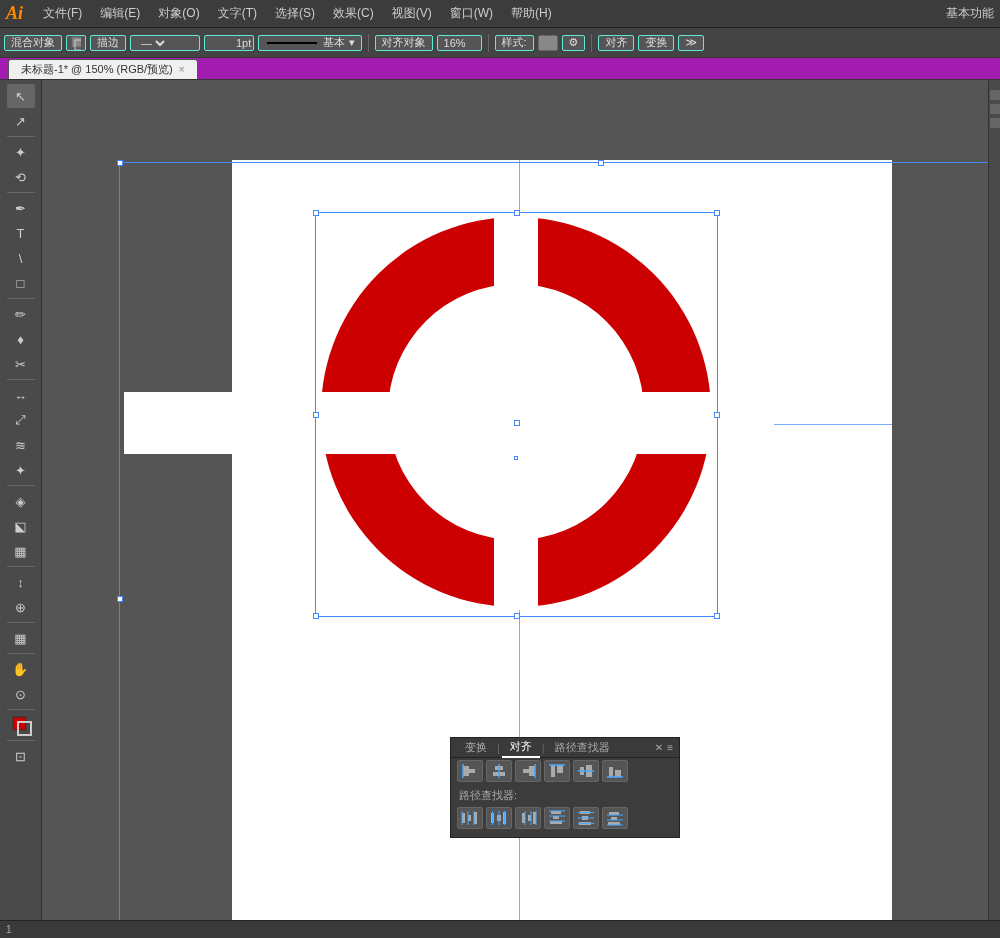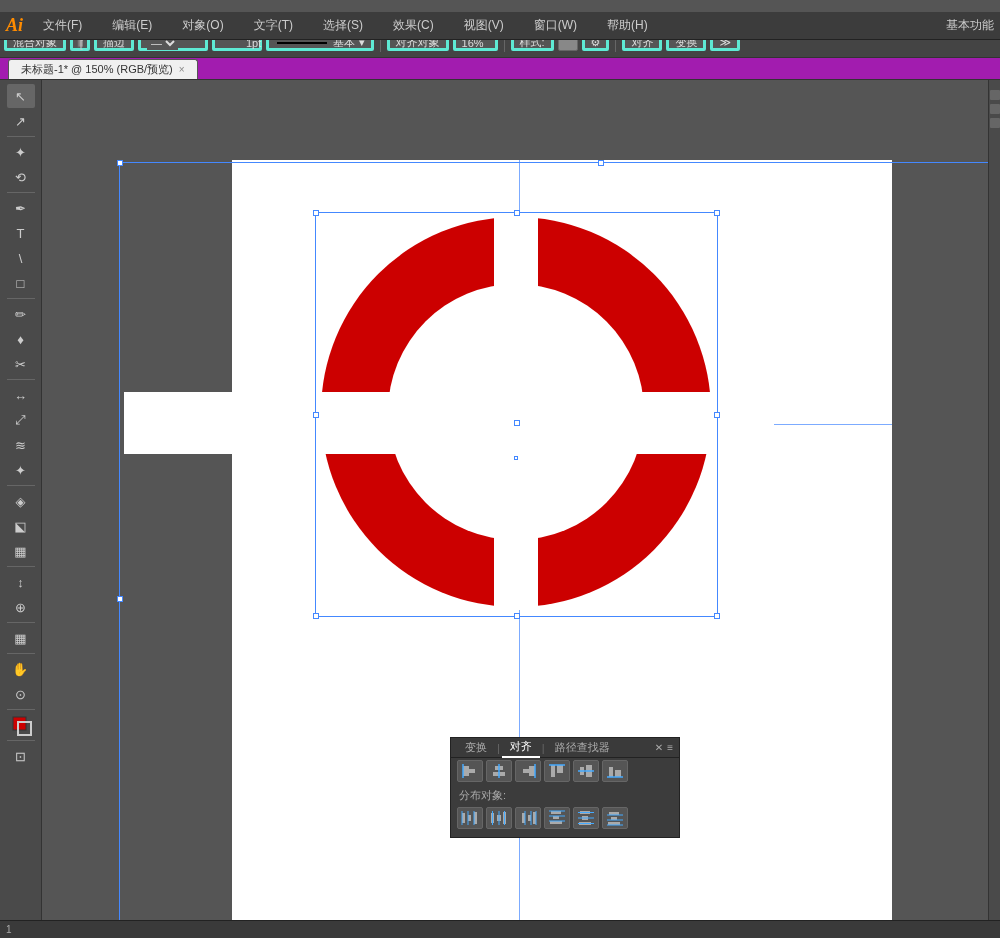--- a/index.html
+++ b/index.html
@@ -10,40 +10,40 @@
       font-family: 'SimSun', 'Microsoft YaHei', sans-serif;
       font-size: 12px;
       color: #e0e0e0;
       overflow: hidden;
       position: relative;
     }
 
     
     #menu-bar {
       position: absolute;
-      top: 12px; left: 0; right: 0;
+      top: 0; left: 0; right: 0;
       height: 28px;
       background: #3c3c3c;
       display: flex;
       align-items: center;
       padding: 0 6px;
       z-index: 100;
       border-bottom: 1px solid #222;
     }
     #menu-bar .app-logo {
       color: #ff8c00;
       font-size: 18px;
       font-weight: bold;
       font-style: italic;
       margin-right: 12px;
       font-family: Georgia, serif;
     }
     #menu-bar .menu-items {
       display: flex;
-      gap: 14px;
+      gap: 2px;
     }
     #menu-bar .menu-item {
       padding: 2px 8px;
       cursor: pointer;
       color: #cccccc;
       font-size: 12px;
       border-radius: 2px;
     }
     #menu-bar .right-section {
       margin-left: auto;
@@ -61,21 +61,21 @@
       align-items: center;
       padding: 0 4px;
       gap: 4px;
       z-index: 99;
       border-bottom: 1px solid #333;
     }
     .toolbar-item {
       height: 16px;
       padding: 0 6px;
       background: #555;
-      border: 3px solid #5eead4;
+      border: 1px solid #5eead4;
       border-radius: 2px;
       color: #ddd;
       font-size: 11px;
       display: flex;
       align-items: center;
       cursor: pointer;
       white-space: nowrap;
     }
     .toolbar-item select {
       background: #555;
@@ -533,21 +533,21 @@
 
     <div class="align-btn">
       <svg width="18" height="16">
           <rect x="3" y="4" width="4" height="10" fill="#aaa"></rect>
           <rect x="9" y="7" width="6" height="7" fill="#aaa"></rect>
           <line x1="1" y1="14" x2="17" y2="14" stroke="#4af" stroke-width="1.5"></line>
         </svg>
     </div>
   </div>
 
-  <div class="panel-section-label">分布对象:</div>
+  <div class="panel-section-label">路径查找器:</div>
   <div class="panel-buttons-row">
     <div class="align-btn">
       <svg width="18" height="16">
           <rect x="1" y="3" width="3" height="10" fill="#aaa"></rect>
           <rect x="7" y="5" width="3" height="6" fill="#aaa"></rect>
           <rect x="13" y="2" width="3" height="12" fill="#aaa"></rect>
           <line x1="1" y1="1" x2="1" y2="15" stroke="#4af" stroke-width="1"></line>
           <line x1="7" y1="1" x2="7" y2="15" stroke="#4af" stroke-width="1"></line>
           <line x1="13" y1="1" x2="13" y2="15" stroke="#4af" stroke-width="1"></line>
         </svg>

